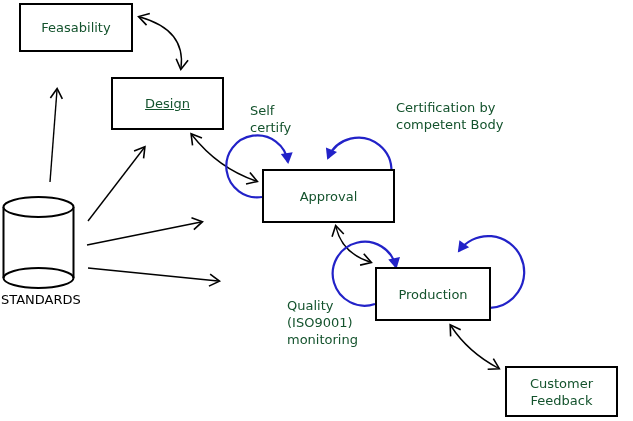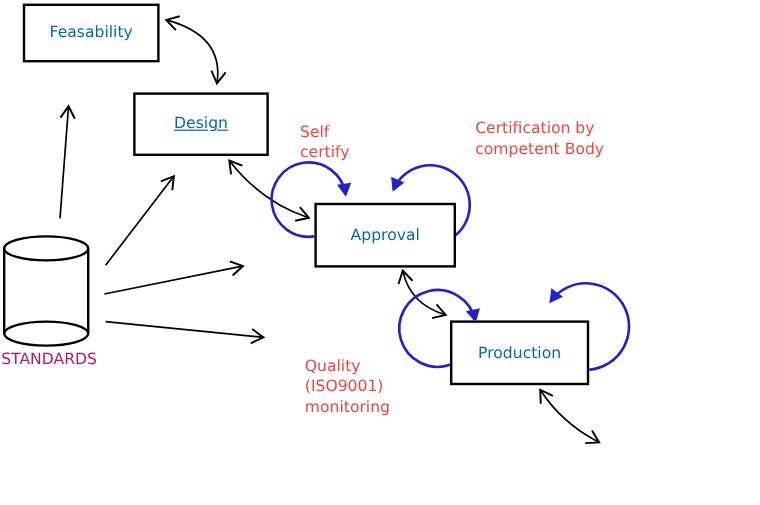--- a/index.html
+++ b/index.html
@@ -14,45 +14,45 @@
   #wires { position: absolute; left: 0; top: 0; }
   .node {
     position: absolute;
     box-sizing: border-box;
     border: 2px solid #000000;
     background: #ffffff;
     display: flex;
     align-items: center;
     justify-content: center;
     font-size: 13px;
-    color: #0369a1;
+    color: #14532d;
     text-align: center;
     line-height: 17px;
     white-space: pre-line;
   }
   #node-feasability { left: 19px;  top: 3px;   width: 114px; height: 49px; }
   #node-design      { left: 111px; top: 77px;  width: 113px; height: 53px; text-decoration: underline; }
-  #node-approval    { left: 262px; top: 169px; width: 118px; height: 54px; }
+  #node-approval    { left: 262px; top: 169px; width: 133px; height: 54px; }
   #node-production  { left: 375px; top: 267px; width: 116px; height: 54px; }
   #node-customer    { left: 505px; top: 366px; width: 113px; height: 51px; }
   .ann {
     position: absolute;
-    color: #ef4444;
+    color: #14532d;
     font-size: 13px;
     line-height: 17px;
     white-space: pre-line;
   }
   #ann-self { left: 250px; top: 102px; }
   #ann-cert { left: 356px; top: 99px; margin-left: 40px;  }
   #ann-surv { left: 524px; top: 216px; }
-  #ann-qual { left: 254px; top: 297px; }
+  #ann-qual { left: 287px; top: 297px; }
   #standards-label {
     position: absolute;
     left: 1px; top: 292px;
-    color: #be185d;
+    color: #000000;
     font-size: 13px;
     white-space: pre-line;
   }
 </style>
 </head>
 <body>
 
 <div id="canvas">
 
   <svg id="wires" width="633" height="421" viewBox="0 0 633 421">
@@ -98,20 +98,24 @@
   </div>
   <div class="node" id="node-design">
     <span>Design</span>
   </div>
   <div class="node" id="node-approval">
     <span>Approval</span>
   </div>
   <div class="node" id="node-production">
     <span>Production</span>
   </div>
+  <div class="node" id="node-customer">
+    <span>Customer
+Feedback</span>
+  </div>
 
   <div id="standards-label">STANDARDS</div>
 
   <div class="ann" id="ann-self">Self
 certify</div>
   <div class="ann" id="ann-cert">Certification by
 competent Body</div>
   <div class="ann" id="ann-qual">Quality
 (ISO9001)
 monitoring</div>

